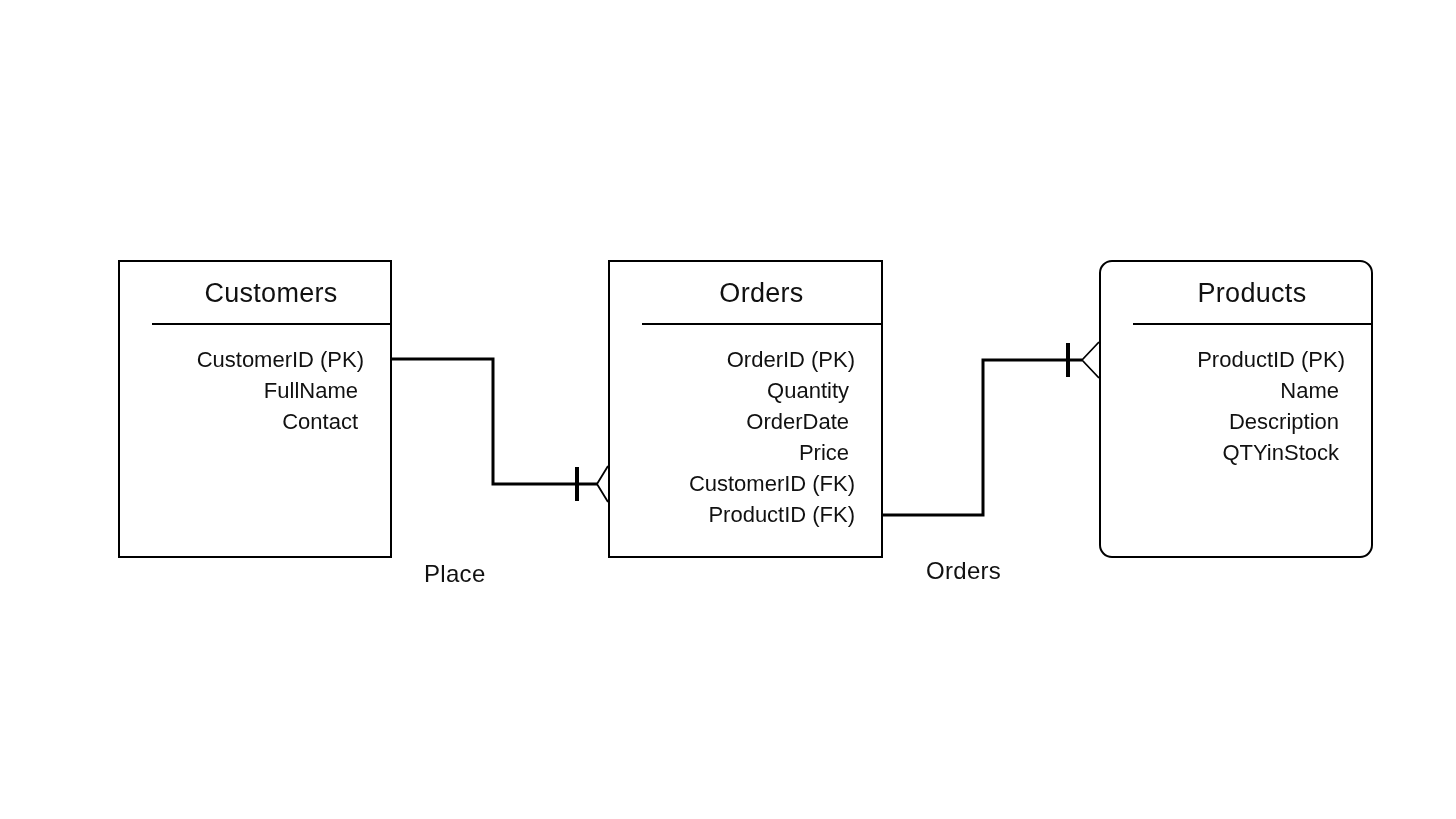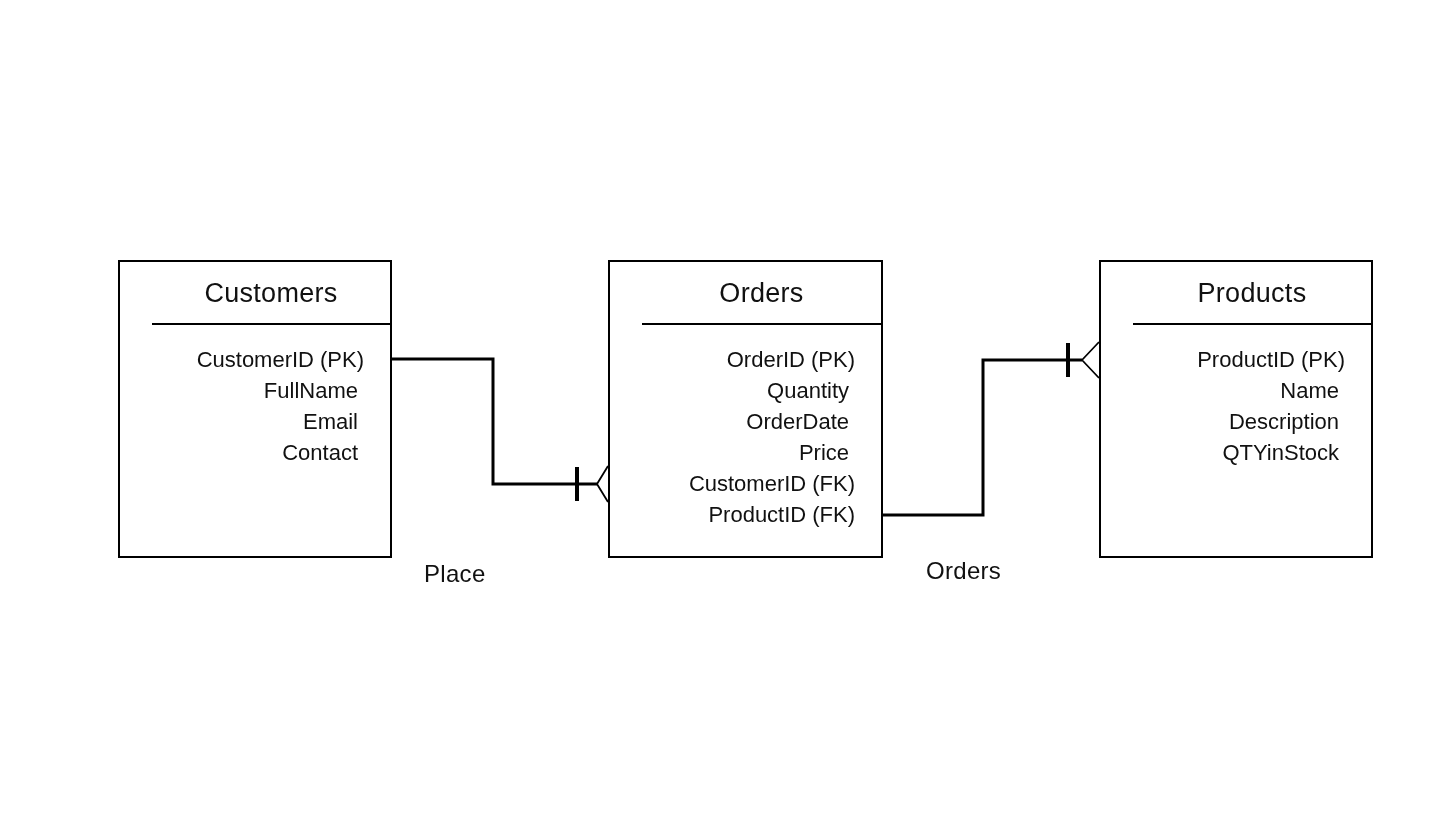--- a/index.html
+++ b/index.html
@@ -104,24 +104,20 @@
     <div class="entity-body">
       <div class="attr-row">
         <span class="attr-name">CustomerID</span>
         <span class="attr-key">(PK)</span>
       </div>
       <div class="attr-row">
         <span class="attr-name">FullName</span>
         <span class="attr-key"></span>
       </div>
       <div class="attr-row">
-        <span class="attr-name">Email</span>
-        <span class="attr-key"></span>
-      </div>
-      <div class="attr-row">
         <span class="attr-name">Contact</span>
         <span class="attr-key"></span>
       </div>
     </div>
   </div>
 
   <div class="entity" style="left:608px; top:260px; width:275px; height:298px;">
     <div class="entity-title">Orders</div>
     <div class="entity-body">
       <div class="attr-row">
@@ -144,21 +140,21 @@
         <span class="attr-name">CustomerID</span>
         <span class="attr-key">(FK)</span>
       </div>
       <div class="attr-row">
         <span class="attr-name">ProductID</span>
         <span class="attr-key">(FK)</span>
       </div>
     </div>
   </div>
 
-  <div class="entity" style="left:1099px; top:260px; width:274px; height:298px;">
+  <div class="entity" style="left:1099px; top:260px; width:274px; height:298px;border-radius:13px;">
     <div class="entity-title">Products</div>
     <div class="entity-body">
       <div class="attr-row">
         <span class="attr-name">ProductID</span>
         <span class="attr-key">(PK)</span>
       </div>
       <div class="attr-row">
         <span class="attr-name">Name</span>
         <span class="attr-key"></span>
       </div>

